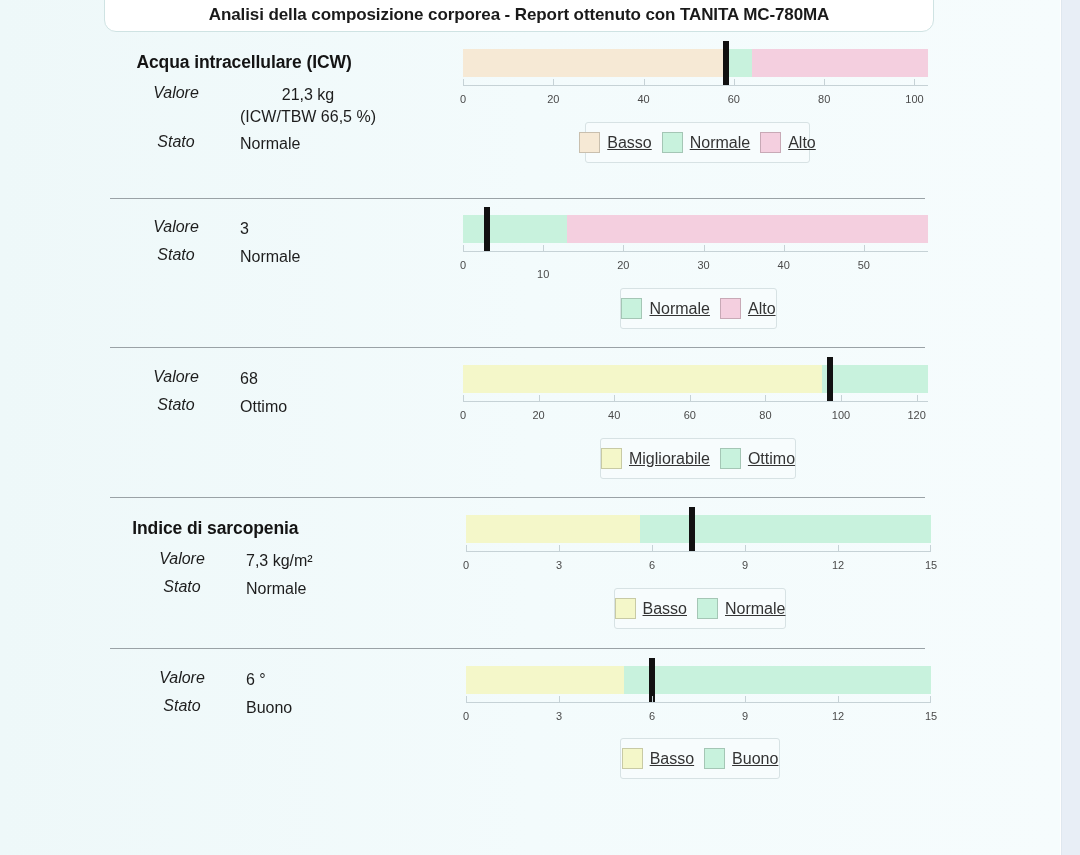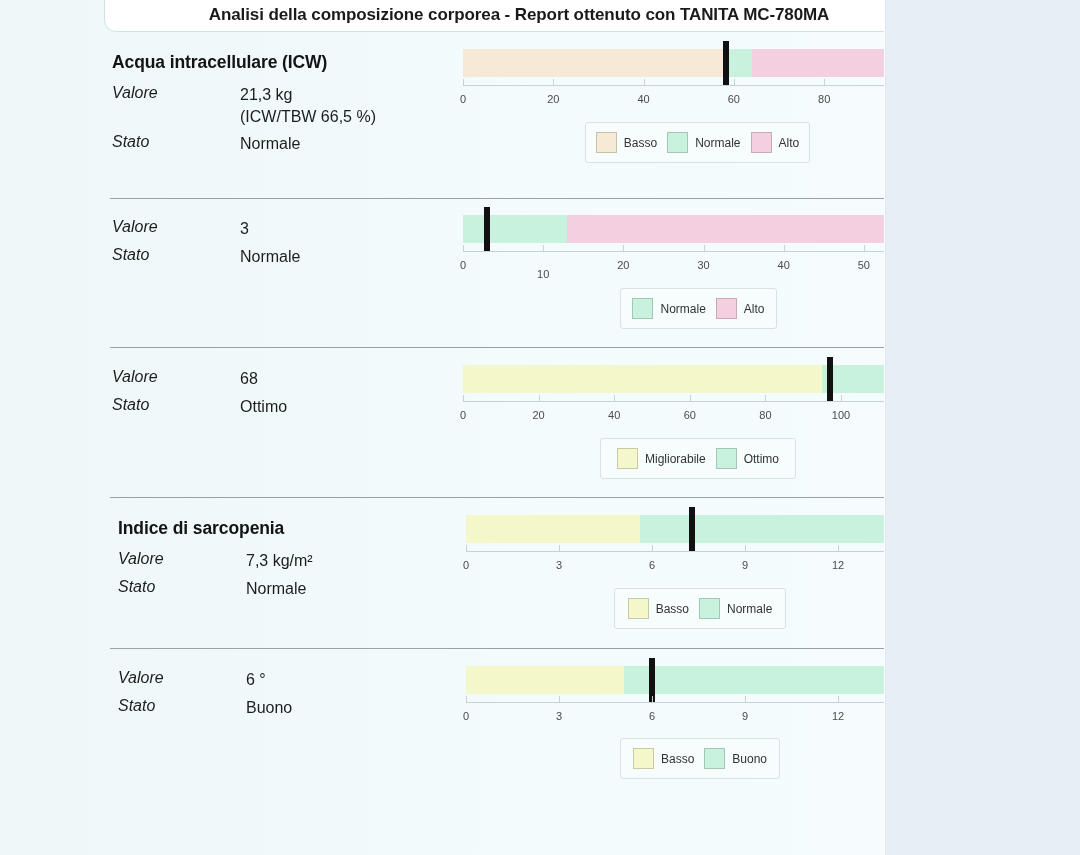--- a/index.html
+++ b/index.html
@@ -3,21 +3,21 @@
 <meta charset="utf-8">
 <style>
   html,body{margin:0;padding:0;}
   body{
     width:1080px;height:855px;
     background:#e8eef6;
     font-family:"Liberation Sans", sans-serif;
     overflow:hidden;
   }
   .page{
-    position:absolute;left:0;top:0;width:884px;height:855px;
+    position:absolute;left:0;top:0;width:1060px;height:855px;
     background:#ef4444;
     box-shadow:1px 0 0 #ffffff, 2px 0 0 #dfe7ef;
     overflow:hidden;
   }
   .sheet{
     position:absolute;left:0;top:0;width:1060px;height:855px;
     background:linear-gradient(to right,#eef8f9 0%, #f3fbfc 50%, #f6fcfd 100%);
   }
 
   
@@ -32,21 +32,21 @@
   }
   .title-banner .ttl{
     font-size:17px;font-weight:bold;color:#1a1a1a;letter-spacing:-0.1px;
     white-space:nowrap;
   }
   .divider{
     position:absolute;left:110px;width:815px;height:0;
     border-top:1px solid #9aa2a6;
   }
 
-  .info{position:absolute;}
+  .info{position:absolute;text-align:center;}
   .info .h{
     font-size:17.5px;font-weight:bold;color:#141414;white-space:nowrap;
     margin-bottom:11px;letter-spacing:-0.1px;
   }
   .row{display:flex;align-items:flex-start;margin-bottom:4px;}
   .lbl{
     font-size:16px;font-style:italic;color:#1d1d1d;
     width:128px;flex:0 0 128px;
   }
   .val{font-size:16px;color:#1d1d1d;line-height:1.35;white-space:pre-line;}
@@ -77,21 +77,21 @@
     border:1px solid #d7e2e4;
     background:#f7fcfd;
     border-radius:3px;
     display:flex;align-items:center;
     padding:9px 14px;
     box-sizing:border-box;
     gap:10px;
   }
   .lgitem{display:flex;align-items:center;gap:7px;}
   .swatch{width:19px;height:19px;border:1px solid rgba(0,0,0,0.18);}
-  .lgtxt{font-size:12px;color:#333333;white-space:nowrap;}
+  .lgtxt{font-size:16px;color:#333333;white-space:nowrap;text-decoration:underline;}
 </style>
 </head>
 <body>
 
 <div class="page">
   <div class="sheet">
 
     <div class="title-banner">
       <div class="ttl">Analisi della composizione corporea - Report ottenuto con TANITA MC-780MA</div>
     </div>

